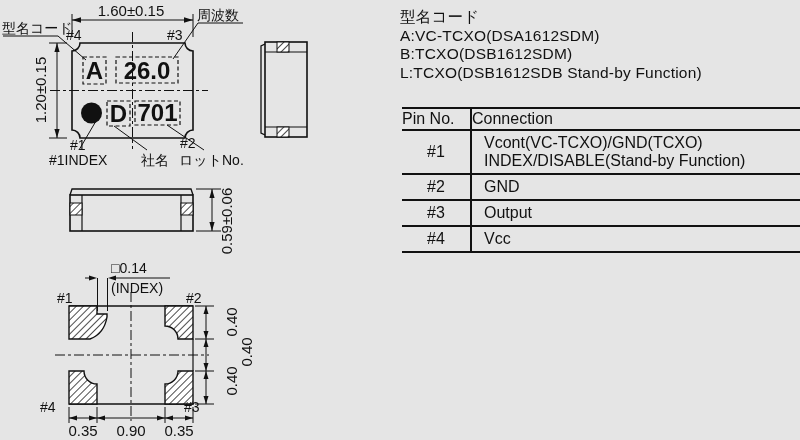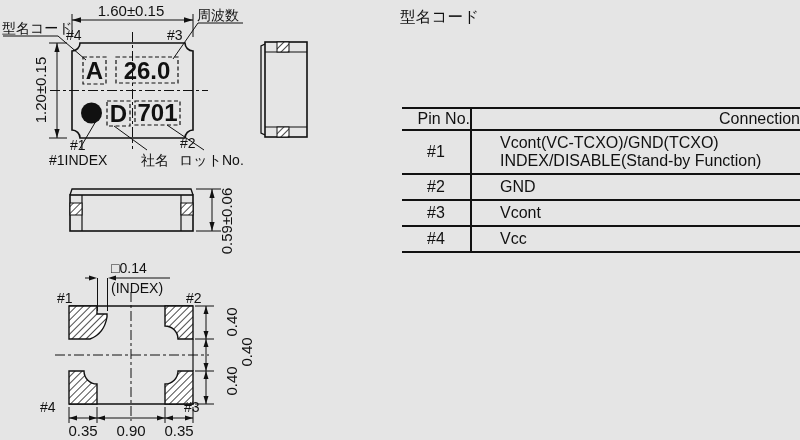--- a/index.html
+++ b/index.html
@@ -11,24 +11,24 @@
   .t15{font-size:15px;}
   .t24{font-size:24px;font-weight:bold;}
 
   #legend{position:absolute;left:400px;top:8px;font-size:15.5px;line-height:18.5px;
           letter-spacing:0.2px;white-space:nowrap;}
   #pin-table-wrap{position:absolute;left:402px;top:107px;width:398px;}
   #pin-table-wrap table{border-collapse:collapse;width:100%;font-size:16px;color:#111;}
   #pin-table-wrap tr{border-top:2px solid #111;}
   #pin-table-wrap tbody tr:last-child{border-bottom:2px solid #111;}
   #pin-table-wrap th:first-child,#pin-table-wrap td:first-child{border-right:2px solid #111;}
-  #pin-table-wrap th{font-weight:normal;text-align:right;padding:1px 0;height:18px;}
+  #pin-table-wrap th{font-weight:normal;text-align:left;padding:1px 0;height:18px;}
   #pin-table-wrap td{padding:3px 0;}
   #pin-table-wrap td.pin{text-align:center;width:68px;}
-  #pin-table-wrap td.conn{padding-left:28px;line-height:18px;}
+  #pin-table-wrap td.conn{padding-left:12px;line-height:18px;}
 </style>
 </head>
 <body>
 
 <div id="stage">
 
   <svg id="drawing" width="800" height="440" viewBox="0 0 800 440">
     <defs>
       <pattern id="hatch" width="5" height="5" patternUnits="userSpaceOnUse" patternTransform="rotate(45)">
         <rect width="5" height="5" fill="#ffffff"></rect>
@@ -168,20 +168,23 @@
       <text class="t15" x="252" y="352" text-anchor="middle" transform="rotate(-90 252 352)">0.40</text>
       <text class="t15" x="237" y="381" text-anchor="middle" transform="rotate(-90 237 381)">0.40</text>
       <text class="t15" x="83" y="436" text-anchor="middle">0.35</text>
       <text class="t15" x="131" y="436" text-anchor="middle">0.90</text>
       <text class="t15" x="179" y="436" text-anchor="middle">0.35</text>
     </g>
   </svg>
 
   <div id="legend">
     <div>型名コード</div>
+    <div>A:VC-TCXO(DSA1612SDM)</div>
+    <div>B:TCXO(DSB1612SDM)</div>
+    <div>L:TCXO(DSB1612SDB Stand-by Function)</div>
   </div>
 
   <div id="pin-table-wrap">
     <table>
       <thead>
         <tr>
           <th>Pin No.</th>
           <th>Connection</th>
         </tr>
       </thead>
@@ -195,21 +198,21 @@
         </tr>
         <tr>
           <td class="pin">#2</td>
           <td class="conn">
             <div>GND</div>
           </td>
         </tr>
         <tr>
           <td class="pin">#3</td>
           <td class="conn">
-            <div>Vcont</div>
+            <div>Output</div>
           </td>
         </tr>
         <tr>
           <td class="pin">#4</td>
           <td class="conn">
             <div>Vcc</div>
           </td>
         </tr>
       </tbody>
     </table>

